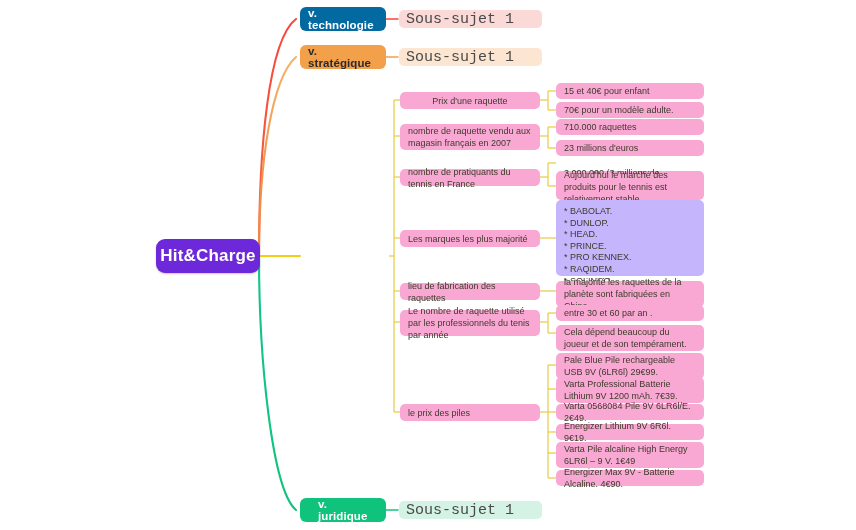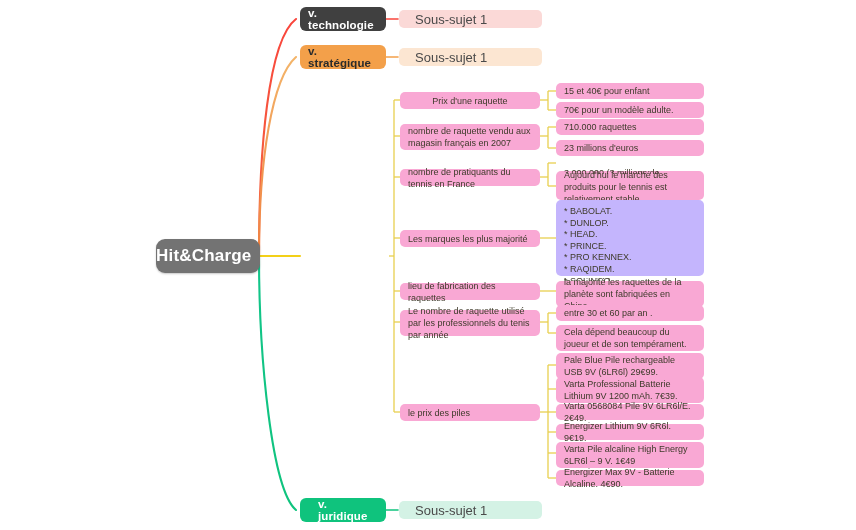--- a/index.html
+++ b/index.html
@@ -30,50 +30,52 @@
   }
   .node {
     position: absolute;
     box-sizing: border-box;
     display: flex;
     align-items: center;
   }
 
   
   .root {
-    background: #737373;
+    background: #6d28d9;
     color: #ffffff;
     border-radius: 9px;
     font-size: 17px;
     font-weight: bold;
     letter-spacing: 0.2px;
+    justify-content: center;
     box-shadow: 0 1px 2px rgba(0,0,0,0.22);
   }
 
   
   .cat {
     border-radius: 6px;
     font-size: 11.5px;
     font-weight: bold;
     color: #1d1d1d;
     justify-content: center;
     padding: 0 8px;
     letter-spacing: 0.1px;
   }
-  .cat-tech { background: #404040; color:#ffffff; }
+  .cat-tech { background: #0369a1; color:#ffffff; }
   .cat-strat { background: #f3a04a; color:#2b2b2b; }
   .cat-eco  { background: #f3d018; color:#2b2b2b; }
   .cat-jur  { background: #0fc37d; color:#ffffff;padding-left:18px; }
 
   
   .subpill {
     border-radius: 5px;
-    font-size: 13px;
+    font-size: 15px;
     color: #4a4a4a;
-    padding: 0 16px;
+    padding: 0 7px;
+    font-family: Liberation Mono, monospace;
   }
   .sub-tech  { background: #fbd9d7; }
   .sub-strat { background: #fce6d2; }
   .sub-jur   { background: #d4f2e5; }
 
   
   .ynode {
     background: #f9a8d4;
     border-radius: 5px;
     font-size: 9px;

